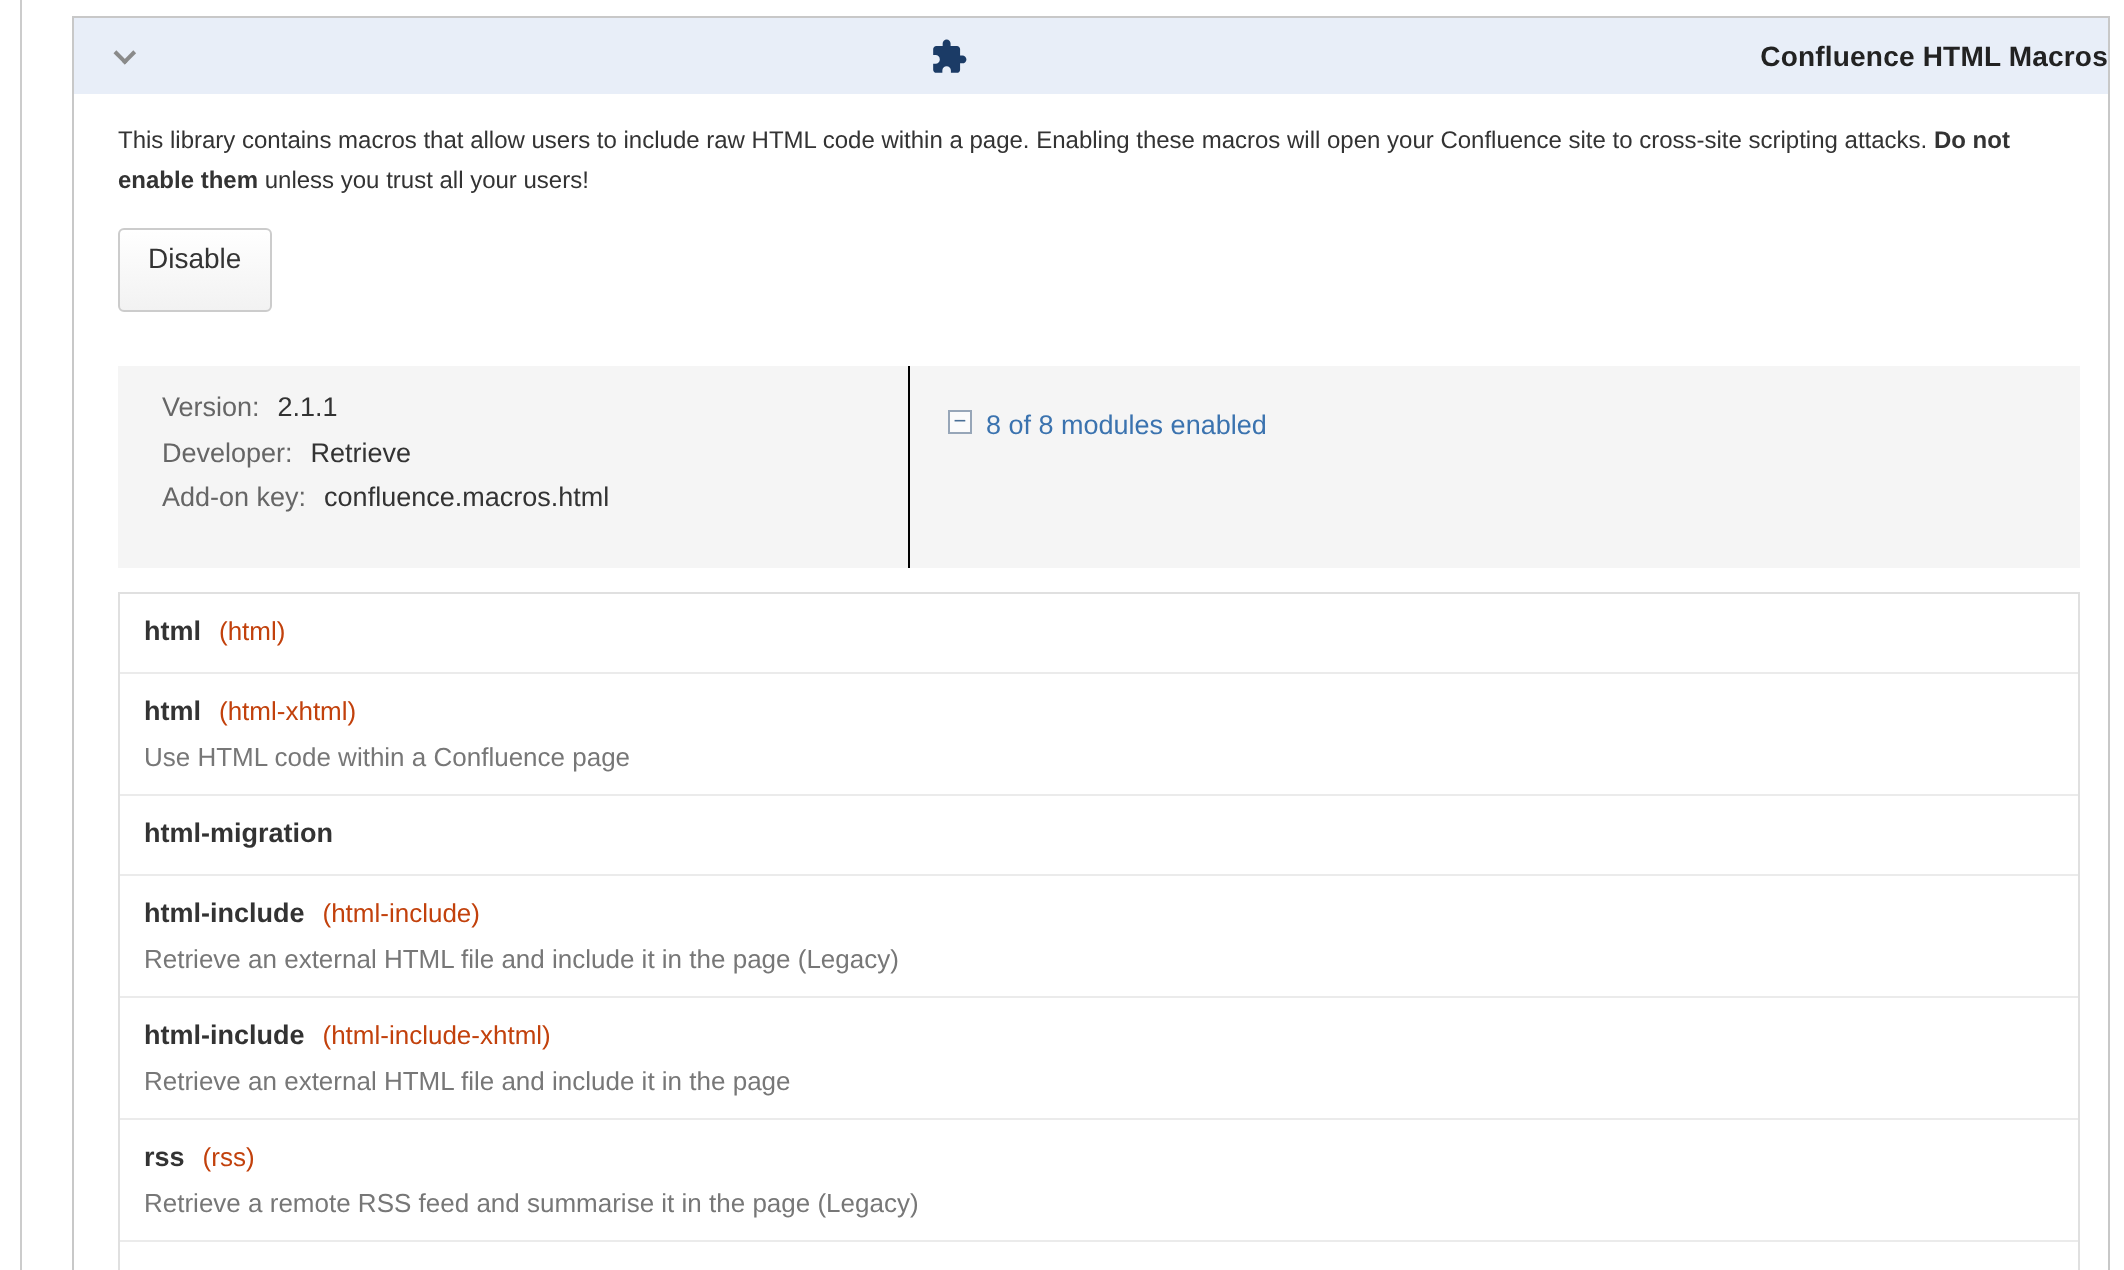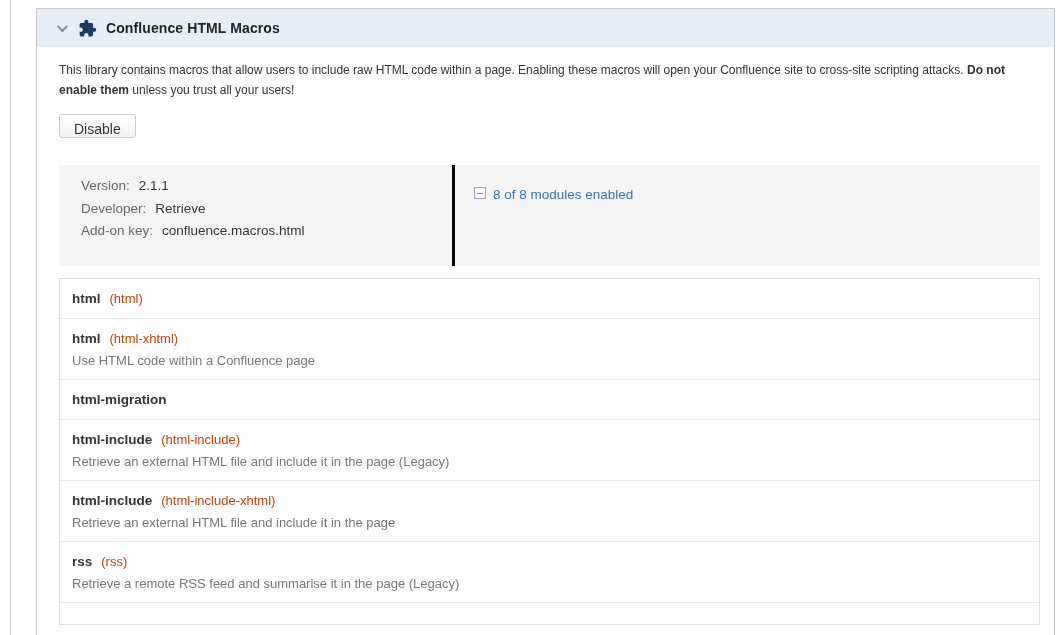--- a/index.html
+++ b/index.html
@@ -21,20 +21,21 @@
     border-left: 1px solid #c8c8c8;
     border-right: 1px solid #c8c8c8;
     background: #ffffff;
   }
   .addon-header {
     height: 38px;
     background: #e8eef8;
     display: flex; align-items: center;
     padding-left: 20px;
     cursor: pointer;
+    justify-content: space-between;
   }
   .chevron {
     width: 8px; height: 8px;
     border-right: 2px solid #8a8a8a;
     border-bottom: 2px solid #8a8a8a;
     transform: rotate(45deg) translateY(-2px);
     margin-right: 13px;
     flex: 0 0 auto;
   }
   .plugin-icon { width: 19px; height: 19px; margin-right: 9px; flex: 0 0 auto; }
@@ -44,21 +45,21 @@
 
   .addon-desc {
     font-size: 12px; line-height: 19.5px; color: #333;
     max-width: 1000px;
   }
   .addon-desc b { font-weight: bold; }
 
   .btn {
     display: inline-block;
     margin-top: 14px;
-    padding: 6px 14px 0;
+    padding: 6px 14px 18px;
     font-family: "Liberation Sans", sans-serif;
     font-size: 14px; color: #333;
     background: linear-gradient(to bottom, #ffffff, #f2f2f2);
     border: 1px solid #cccccc;
     border-radius: 3px;
     cursor: pointer;
   }
 
   .info-box {
     margin-top: 27px;
@@ -69,21 +70,21 @@
   .info-screens {
     width: 294px;
     border-right: 1px solid #cccccc;
     padding-top: 19px;
     text-align: center;
     color: #999999;
     font-size: 13.5px;
   }
   .info-details {
     width: 396px;
-    border-right: 3px solid #000000;
+    border-right: 1px solid #000000;
     padding: 13px 0 0 22px;
     font-size: 13.5px;
   }
   .info-field { margin-bottom: 7.5px; }
   .info-label { color: #666666; }
   .info-value { color: #333333; margin-left: 9px; }
   .info-modules { flex: 1; padding: 18px 0 0 19px; }
   .modules-link {
     color: #3b73af; font-size: 13.5px; text-decoration: none;
     display: inline-flex; align-items: flex-start; cursor: pointer;

